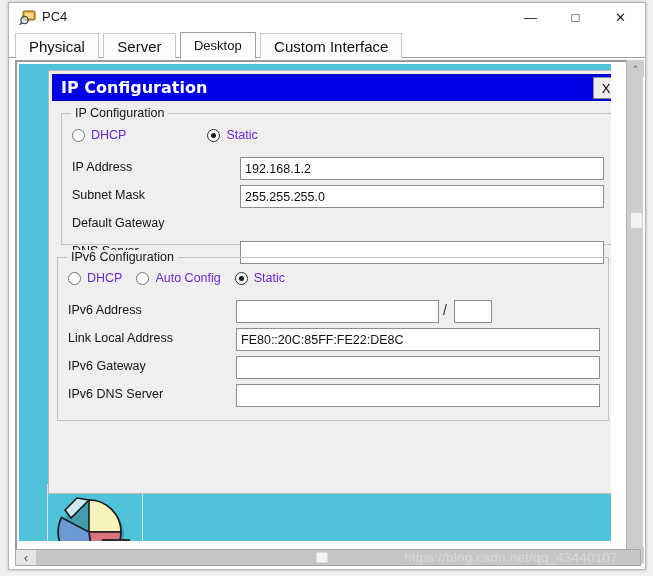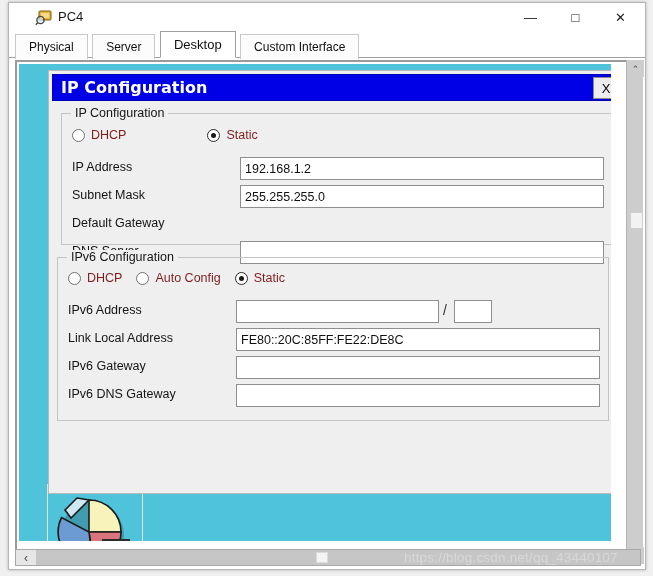--- a/index.html
+++ b/index.html
@@ -19,21 +19,20 @@
     border: 1px solid #b5b5b5;
     box-shadow: 0 0 3px rgba(0,0,0,0.25);
   }
 
   
   #titlebar {
     position: relative;
     height: 29px;
     background: #ffffff;
     border-bottom: 1px solid #ffffff;
-    margin-left: 16px;
   }
   #title-icon {
     position: absolute; left: 10px; top: 5px;
     width: 18px; height: 18px;
   }
   #title-text {
     position: absolute; left: 33px; top: 5px;
     font-size: 13px; color: #1a1a1a;
     line-height: 18px;
   }
@@ -56,21 +55,21 @@
     border-bottom: 1px solid #a0a0a0;
     padding-left: 6px;
   }
   .tab {
     position: relative;
     display: inline-flex;
     align-items: center;
     justify-content: center;
     height: 25px;
     padding: 0 13px;
-    font-size: 12px;
+    font-size: 15px;
     color: #101010;
     border-left: 1px solid #c8c8c8;
     border-right: 1px solid #c8c8c8;
     border-top: 1px solid #c8c8c8;
     background: #fcfcfc;
     top: 1px;
     cursor: default;
   }
   .tab.active {
     background: #ffffff;
@@ -184,21 +183,21 @@
     position: relative;
     margin-right: 6px;
   }
   .radio.sel .dot { border: 1px solid #2b2b2b; }
   .radio.sel .dot::after {
     content: "";
     position: absolute; left: 3px; top: 3px;
     width: 5px; height: 5px; border-radius: 50%;
     background: #1a1a1a;
   }
-  .radio .rlabel { font-size: 12.5px; color: #7f1d1d; }
+  .radio .rlabel { font-size: 12.5px; color: #6d28d9; }
 
   .field-row { position: absolute; left: 10px; width: 532px; height: 24px; }
   .field-label {
     position: absolute; left: 0; top: 3px;
     font-size: 12.5px; color: #141414;
     white-space: nowrap;
   }
   .field-input {
     position: absolute; left: 168px; top: 0;
     width: 364px; height: 23px;
@@ -389,21 +388,21 @@
           </div>
           <div class="field-row" style="top:70px;">
             <span class="field-label">Link Local Address</span>
             <input class="field-input" type="text" value="FE80::20C:85FF:FE22:DE8C" style="">
           </div>
           <div class="field-row" style="top:98px;">
             <span class="field-label">IPv6 Gateway</span>
             <input class="field-input" type="text" value="" style="">
           </div>
           <div class="field-row" style="top:126px;">
-            <span class="field-label">IPv6 DNS Gateway</span>
+            <span class="field-label">IPv6 DNS Server</span>
             <input class="field-input" type="text" value="" style="">
           </div>
         </div>
 
       </div>
     </div>
   </div>
 
   <div id="vscroll">
     <div class="vs-arrow" id="vs-up">⌃</div>

